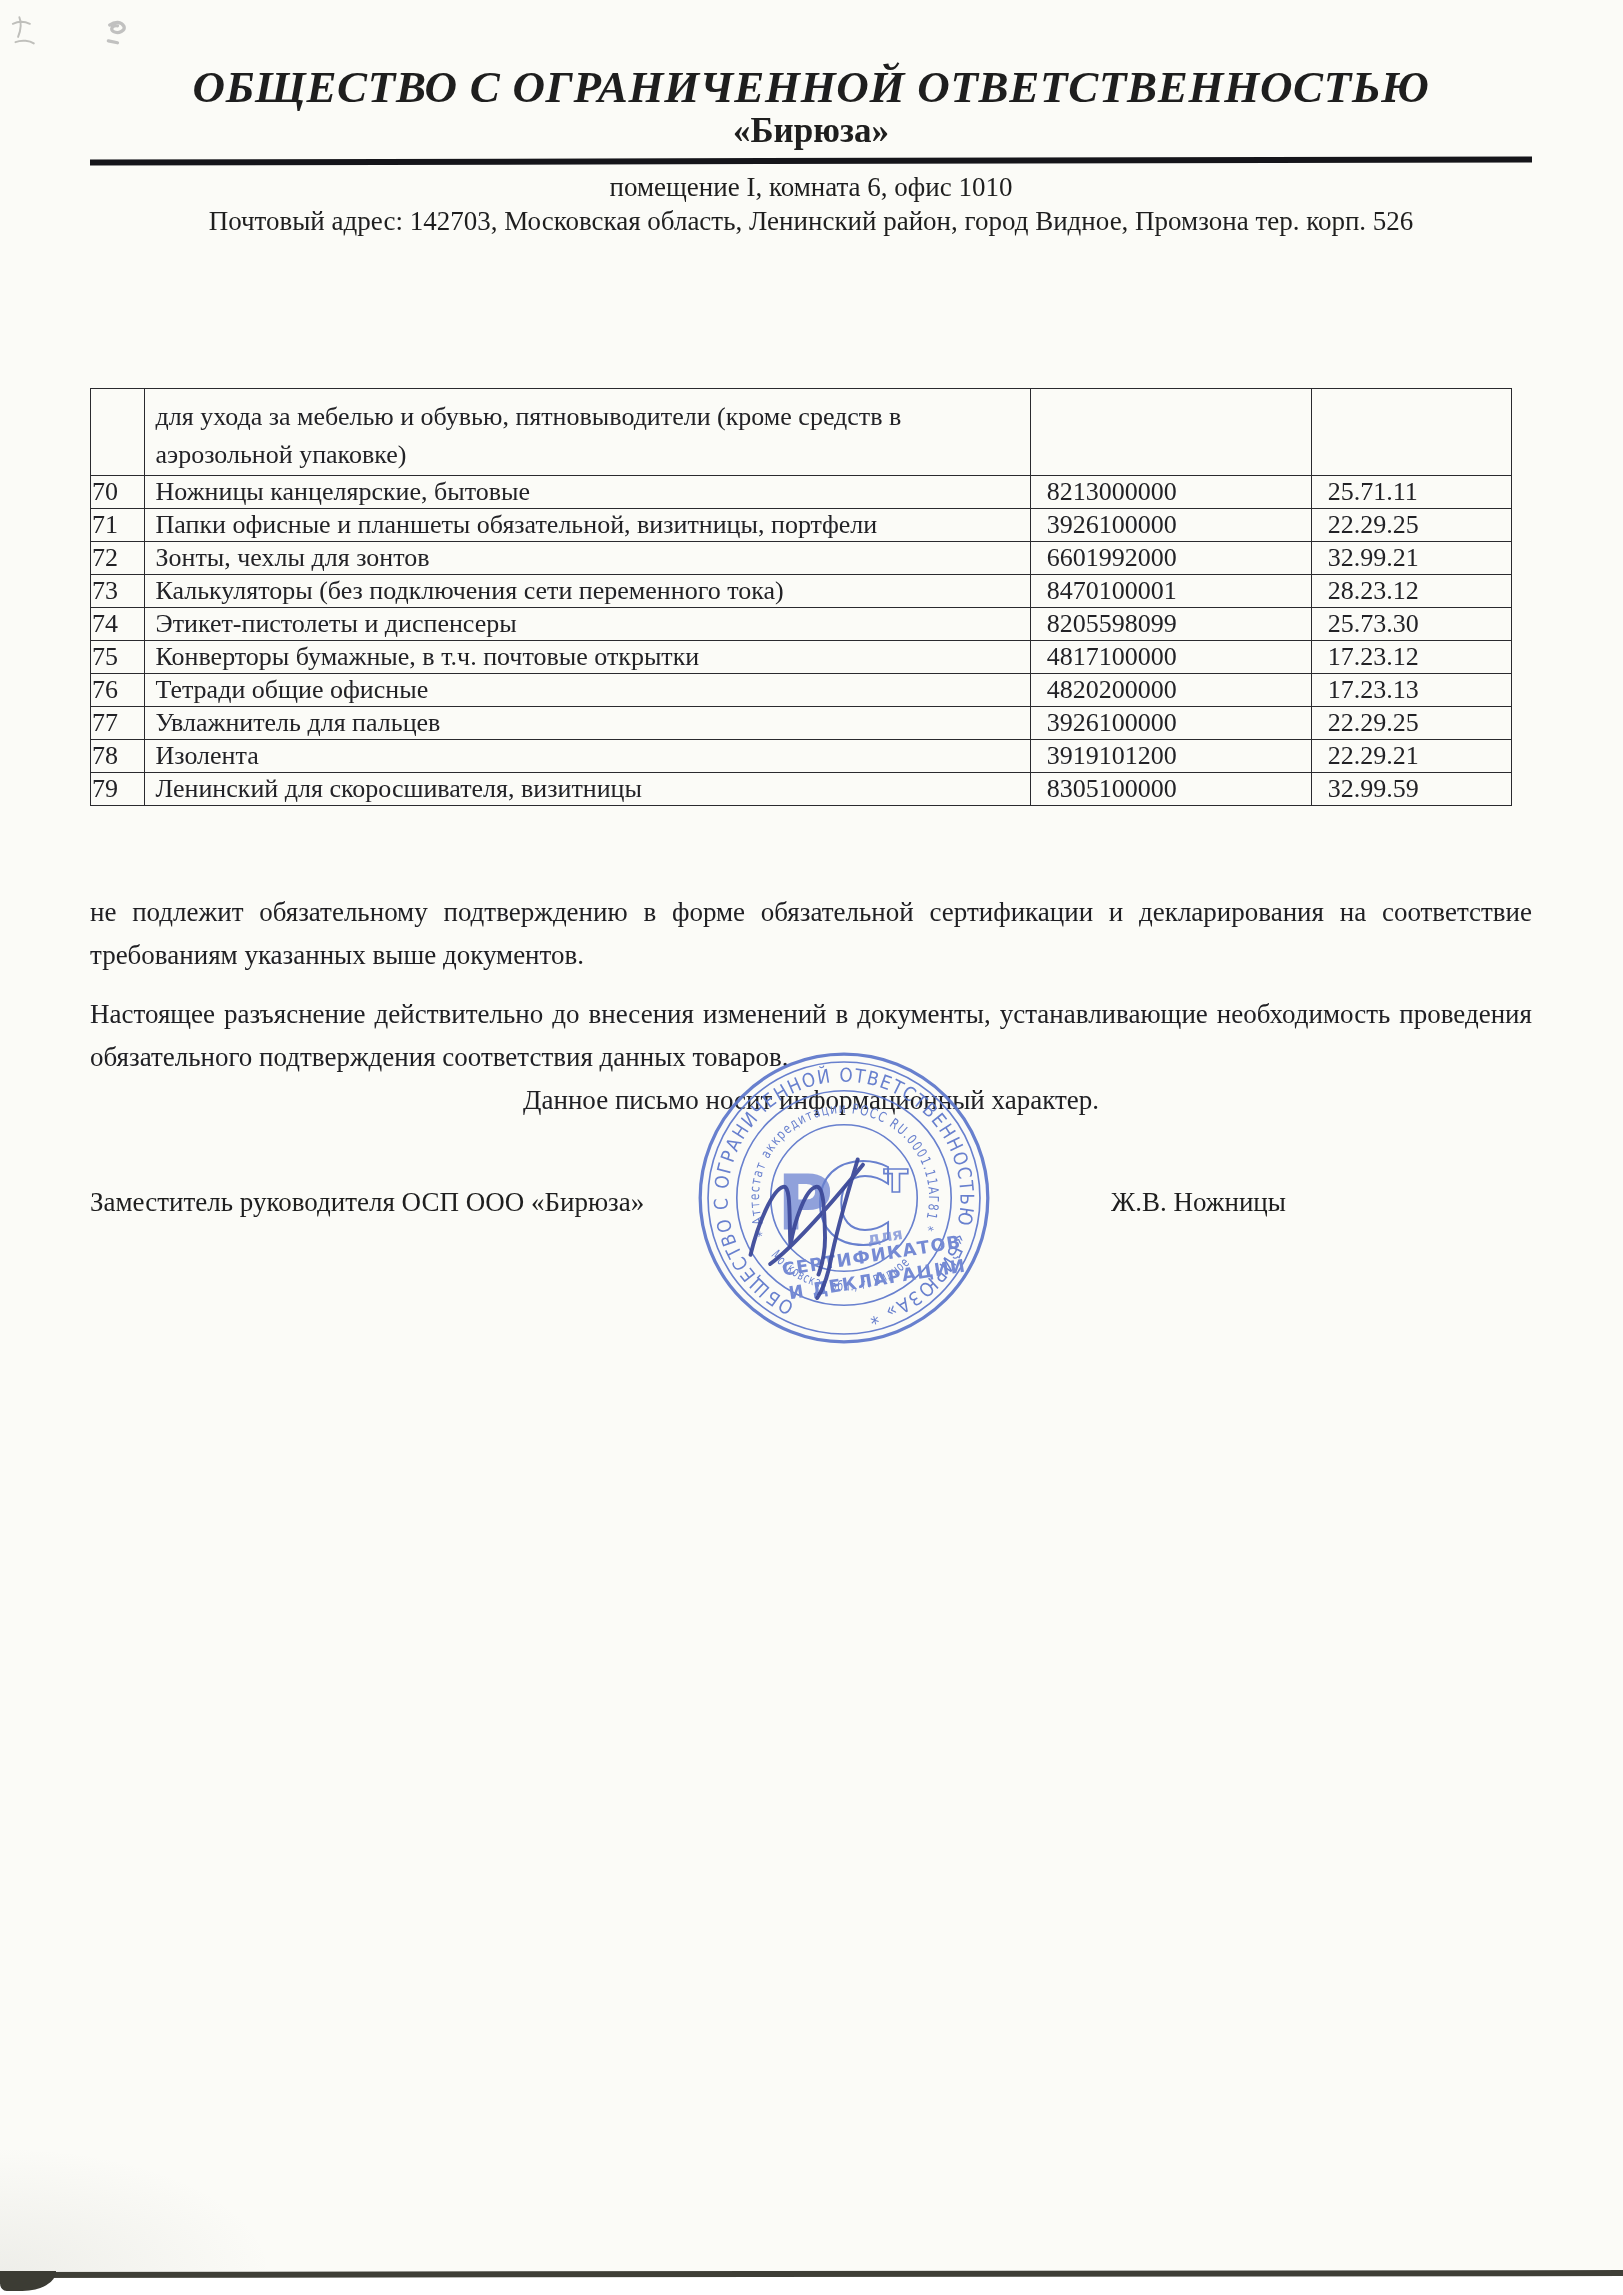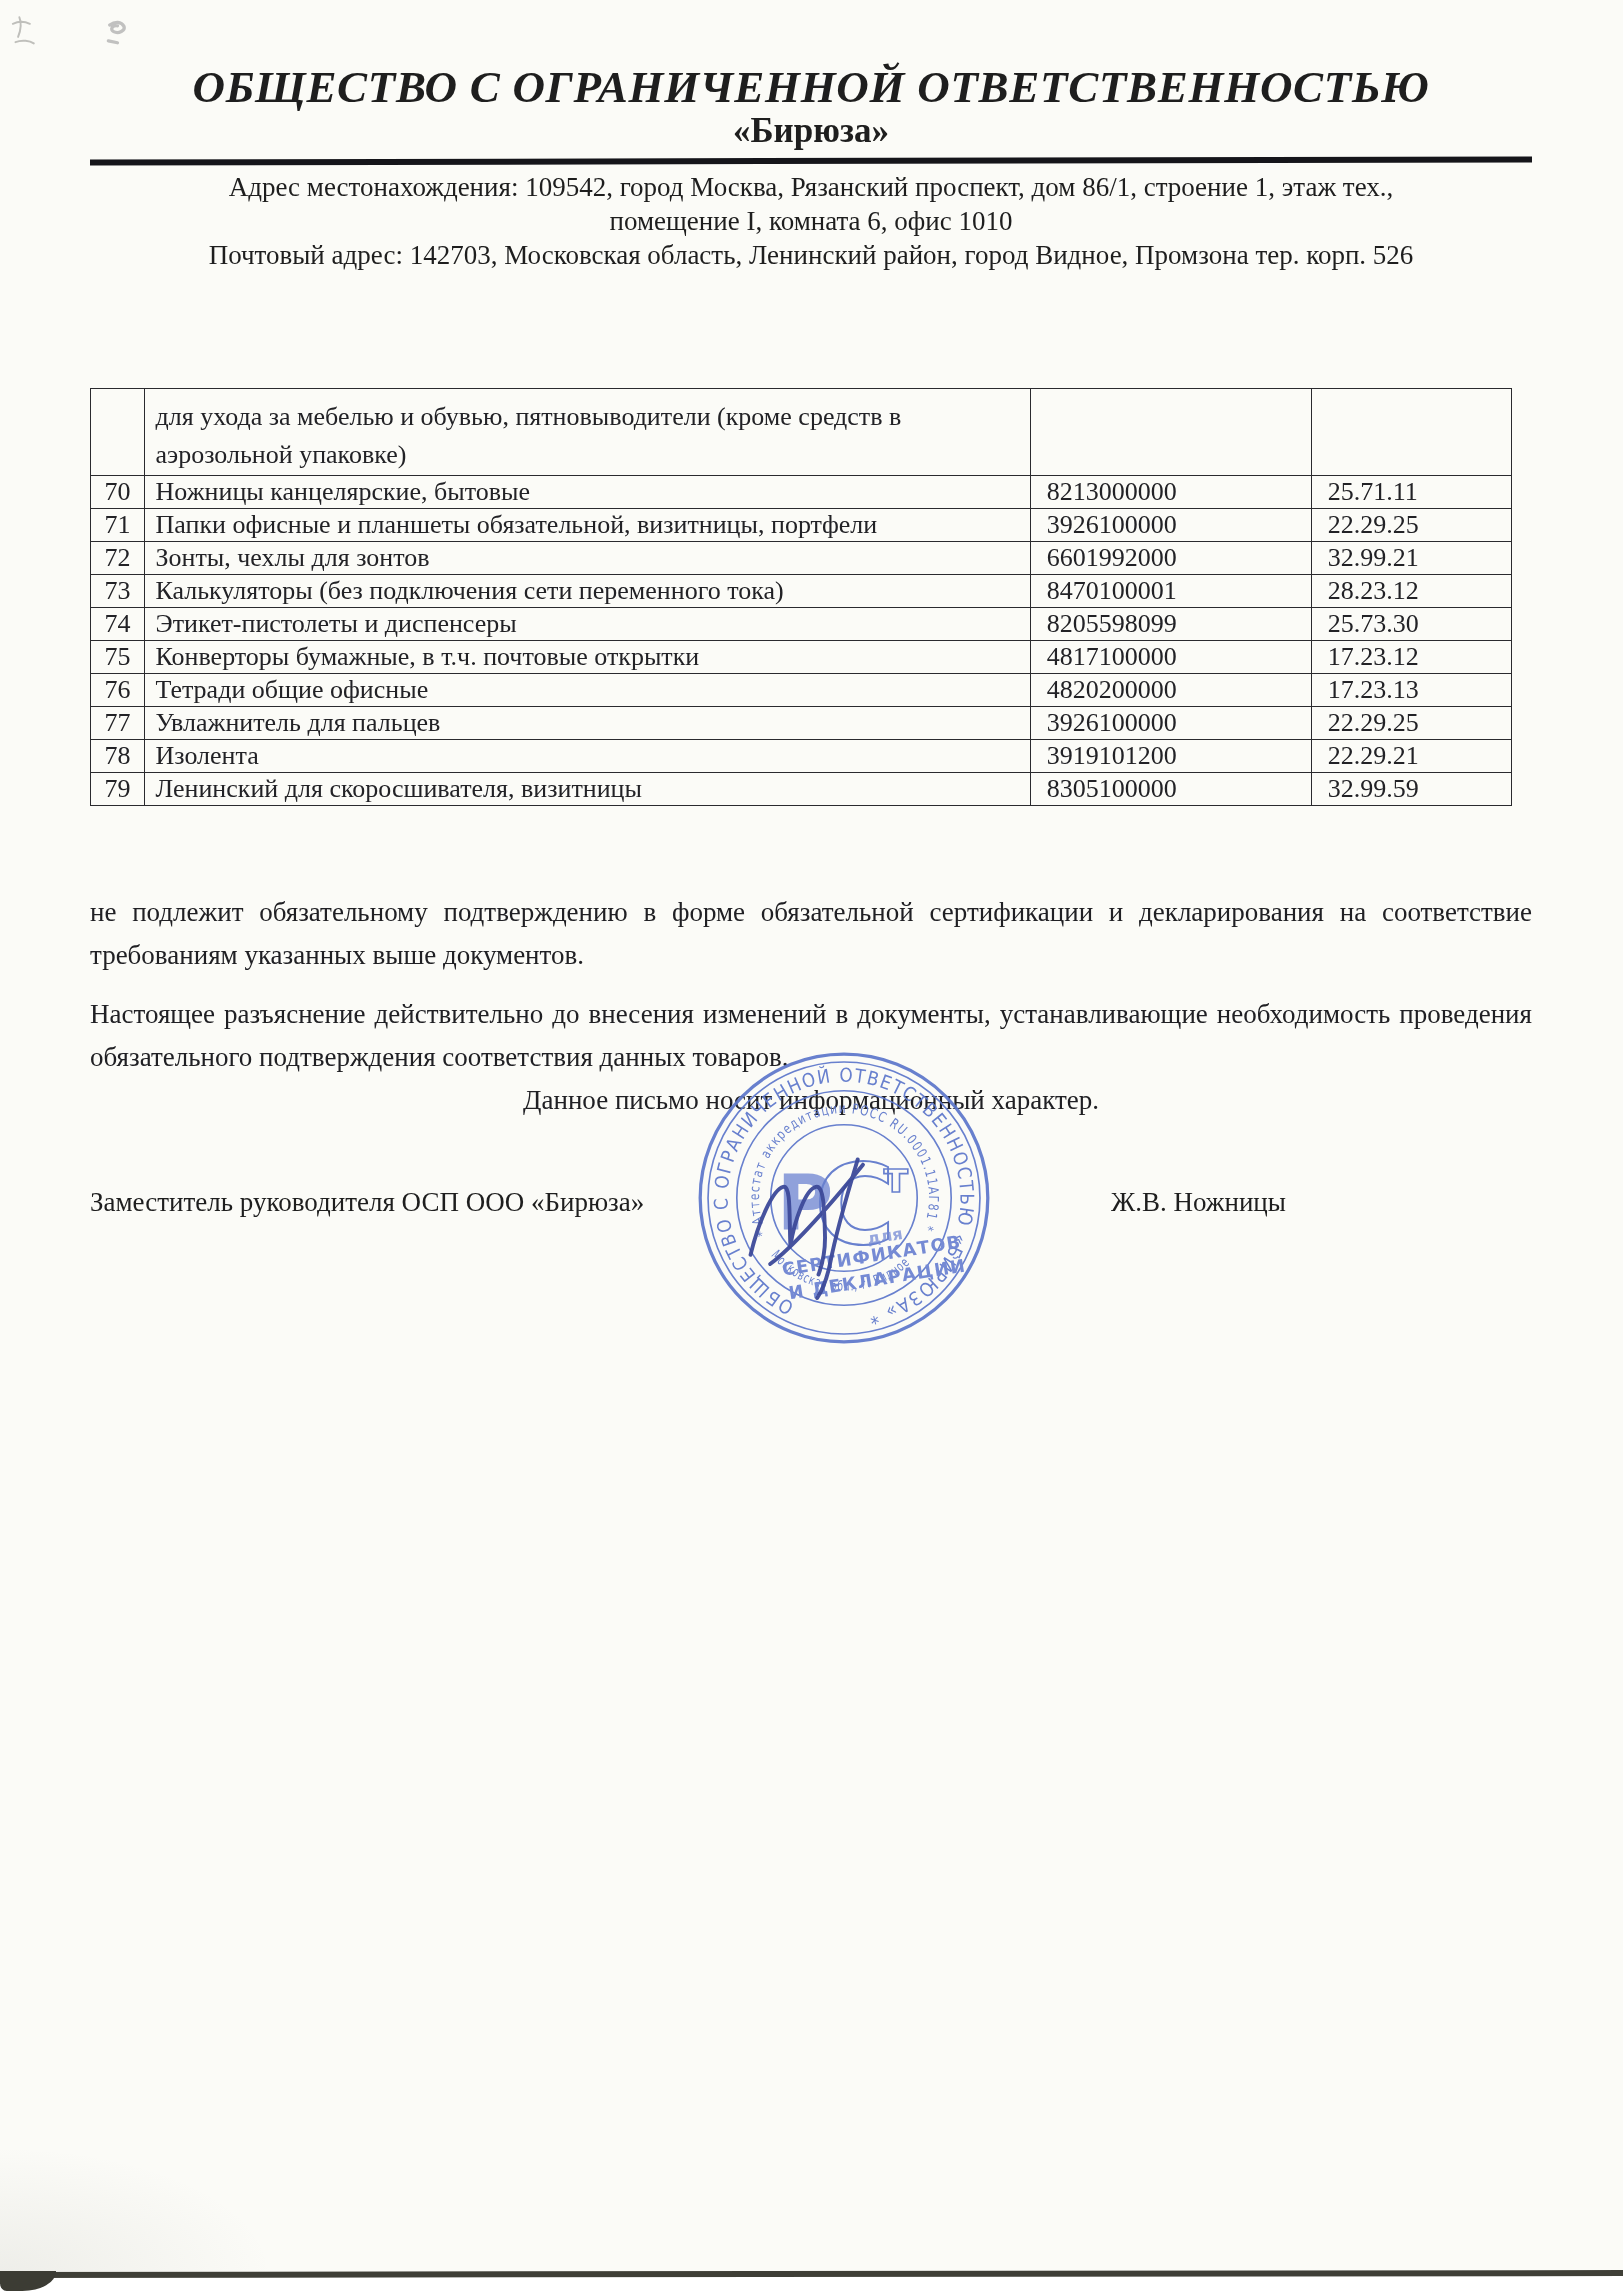--- a/index.html
+++ b/index.html
@@ -19,21 +19,21 @@
   .reg{font-size:27px;line-height:34px;margin-top:27.5px;}
   .reg div{white-space:nowrap;}
 
   
   table.items{position:absolute;left:90px;top:388px;width:1420px;border-collapse:collapse;
         table-layout:fixed;font-size:26px;color:#222226;}
   table.items td{border:1.3px solid #2a2a2e;vertical-align:middle;overflow:hidden;}
   table.items tr{height:33px;}
   table.items tr.cont{height:65px;}
   table.items tr.cont td{line-height:38px;padding-top:9px;vertical-align:top;}
-  td.c-num{text-align:center;}
+  td.c-num{text-align:left;}
   td.c-name{padding-left:10.5px;white-space:pre-line;}
   td.c-code{padding-left:15.7px;}
   td.c-okpd{padding-left:15.7px;}
 
   
   .para{position:absolute;left:90px;width:1442px;font-size:27px;line-height:43px;
         text-align:justify;color:#202024;}
   .p1{top:891px;}
   .p2{top:993px;}
   .p3{top:1079px;text-align:center;}
@@ -65,21 +65,20 @@
       <path d="M22 14 C26 24, 24 34, 20 44 M12 24 C20 20, 30 20, 38 24 M16 52 C26 48, 38 50, 44 54"></path>
       <path d="M160 26 C168 20, 178 20, 182 28 C184 34, 174 40, 166 36 C160 33, 164 26, 172 27 M158 50 l14 3" stroke="#77777a" stroke-width="5" opacity="0.8"></path>
     </g>
   </svg>
 
   <div class="header">
     <div class="org-type">ОБЩЕСТВО С ОГРАНИЧЕННОЙ ОТВЕТСТВЕННОСТЬЮ</div>
     <div class="org-name">«Бирюза»</div>
     <div class="rule"></div>
     <div class="addr">
-      <div>Адрес местонахождения: 109542, город Москва, Рязанский проспект, дом 86/1, строение 1, этаж тех.,</div>
       <div>помещение I, комната 6, офис 1010</div>
       <div>Почтовый адрес: 142703, Московская область, Ленинский район, город Видное, Промзона тер. корп. 526</div>
     </div>
   </div>
 
   <table class="items">
     <colgroup>
       <col style="width:54px">
         <col style="width:886px">
         <col style="width:281px">

